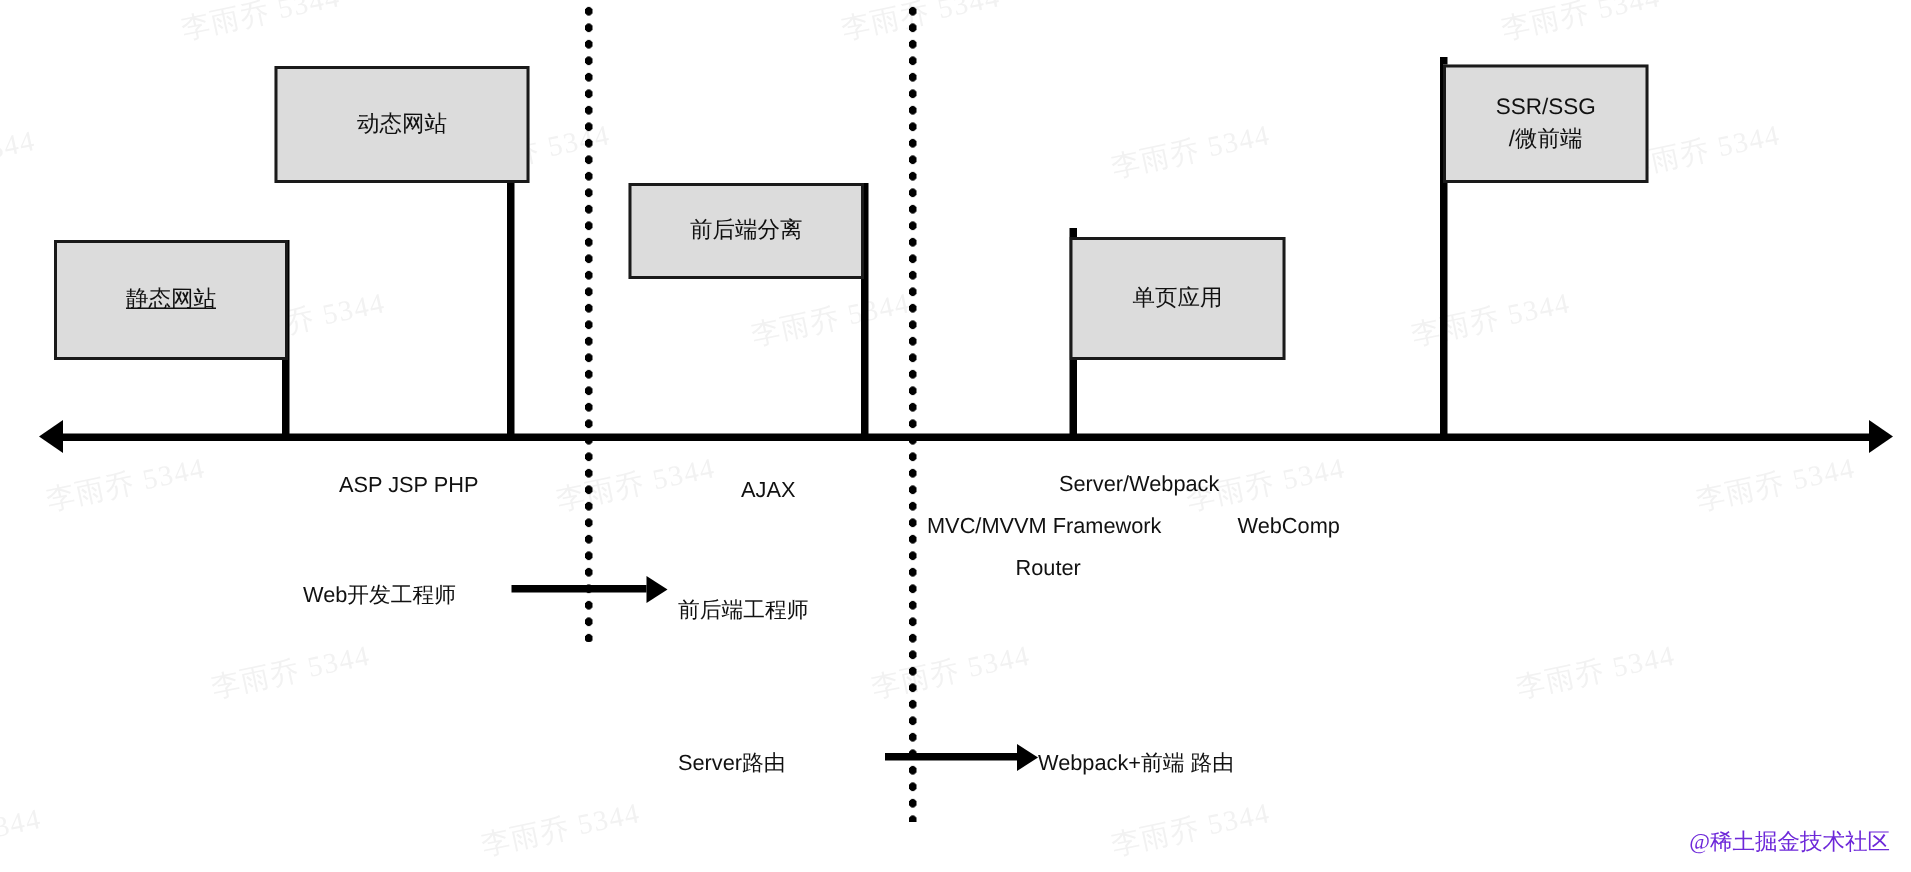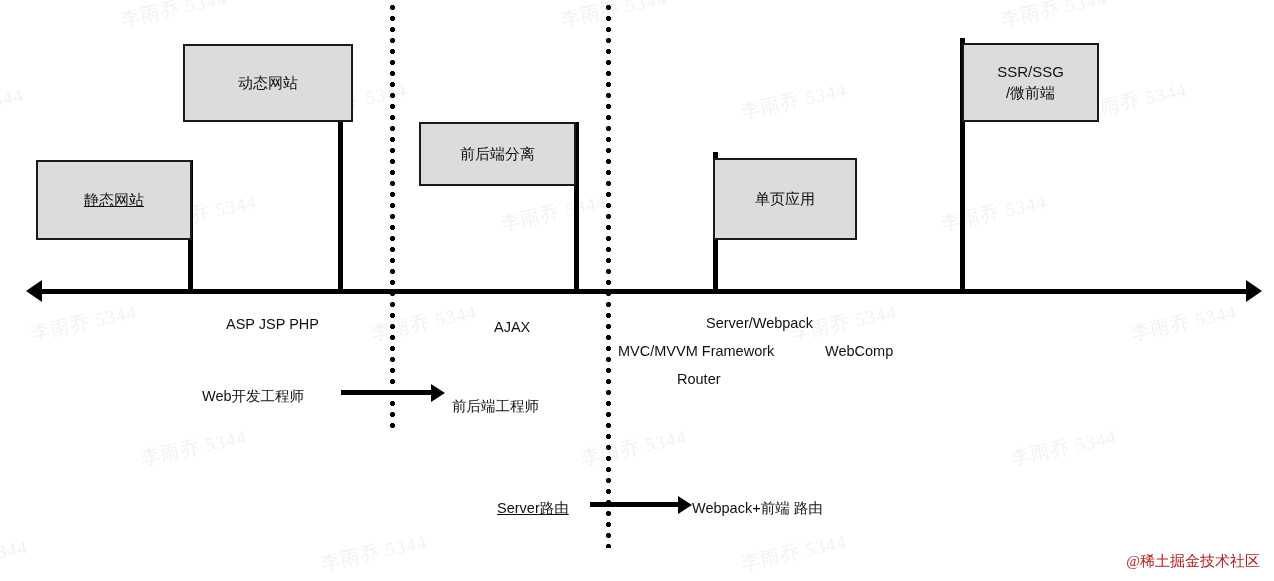--- a/index.html
+++ b/index.html
@@ -113,21 +113,21 @@
     border-top: 9px solid transparent;
     border-bottom: 9px solid transparent;
     border-left: 14px solid #000000;
   }
 
   
   #attribution {
     position: absolute;
     right: 14px;
     bottom: 10px;
-    color: #b91c1c;
+    color: #6d28d9;
     font-size: 15px;
     font-family: "Liberation Serif", "DejaVu Serif", serif;
     white-space: nowrap;
     user-select: none;
   }
 </style>
 </head>
 <body>
 
 <div id="canvas">
@@ -195,21 +195,21 @@
       <div class="tech-label" style="left: 618px; top: 343px;">MVC/MVVM Framework</div>
       <div class="tech-label" style="left: 825px; top: 343px;">WebComp</div>
       <div class="tech-label" style="left: 677px; top: 371px;">Router</div>
     </div>
 
   <div id="transition-layer">
       <div class="role-label" style="left: 202px; top: 387px;">Web开发工程师</div>
       <div class="role-label" style="left: 452px; top: 397px;">前后端工程师</div>
       <div class="trans-arrow-shaft" style="left: 341px; top: 390px; width: 90px;"></div>
       <div class="trans-arrow-head" style="left: 431px; top: 383.5px;"></div>
-      <div class="role-label" style="left: 497px; top: 499px; text-decoration: underline;">Server路由</div>
+      <div class="role-label" style="left: 452px; top: 499px;">Server路由</div>
       <div class="role-label" style="left: 692px; top: 499px;">Webpack+前端 路由</div>
       <div class="trans-arrow-shaft" style="left: 590px; top: 502px; width: 88px;"></div>
       <div class="trans-arrow-head" style="left: 678px; top: 495.5px;"></div>
     </div>
 
   <div id="attribution">@稀土掘金技术社区</div>
 
 </div>
 
 </body></html>

